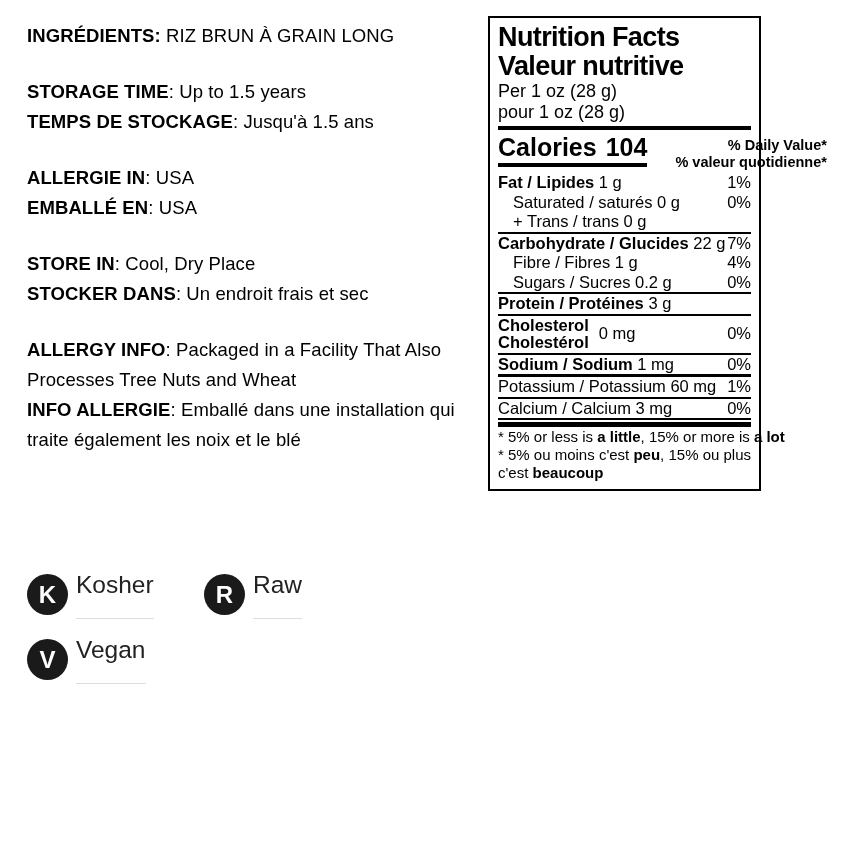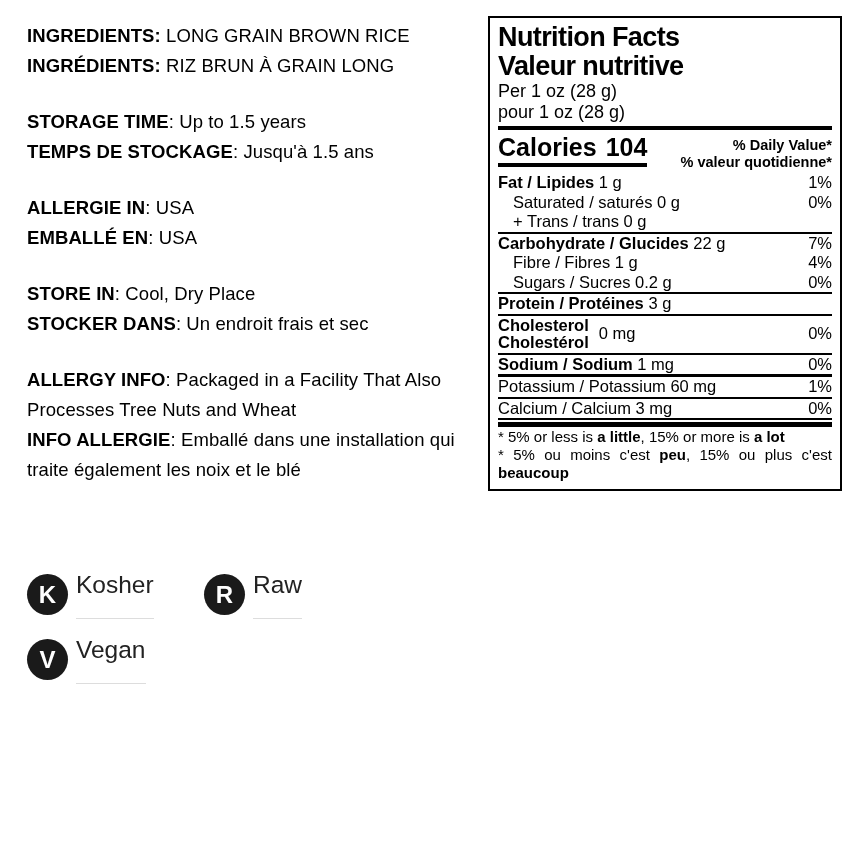--- a/index.html
+++ b/index.html
@@ -25,21 +25,21 @@
     letter-spacing: 0.1px;
   }
   .info-line b { font-weight: bold; }
   .gap { margin-top: 26px; }
 
   
   .nf {
     position: absolute;
     left: 488px;
     top: 16px;
-    width: 354px;
+    width: 273px;
     height: 475px;
     border: 2px solid #000;
     padding: 5px 8px 0 8px;
     background: #fff;
   }
   .nf-title {
     font-size: 27px;
     font-weight: bold;
     line-height: 29px;
     letter-spacing: -0.6px;
@@ -54,20 +54,21 @@
   .rule-3     { height: 3px; background: #000; }
   .rule-thick { height: 4px; background: #000; margin-top: 3px; }
   .rule-xthick{ height: 5px; background: #000; margin-top: 2px; }
 
   .cal-row {
     display: flex;
     justify-content: space-between;
     align-items: flex-start;
     margin-top: 3px;
     margin-bottom: 3px;
+    gap: 28px;
   }
   .cal-left {
     font-size: 25px;
     font-weight: bold;
     line-height: 28px;
     border-bottom: 4px solid #000;
     padding-bottom: 2px;
     white-space: nowrap;
   }
   .cal-left .cal-val { margin-left: 9px; }
@@ -135,21 +136,20 @@
     line-height: 30px;
     color: #222222;
     border-bottom: 1px solid #dddddd;
     padding-bottom: 18px;
   }
 </style>
 </head>
 <body>
 
 <div class="info">
-  <div class="info-line"><b>INGREDIENTS:</b><span> LONG GRAIN BROWN RICE</span></div>
   <div class="info-line"><b>INGRÉDIENTS:</b><span> RIZ BRUN À GRAIN LONG</span></div>
 
   <div class="info-line gap"><b>STORAGE TIME</b><span>: Up to 1.5 years</span></div>
   <div class="info-line"><b>TEMPS DE STOCKAGE</b><span>: Jusqu'à 1.5 ans</span></div>
 
   <div class="info-line gap"><b>ALLERGIE IN</b><span>: USA</span></div>
   <div class="info-line"><b>EMBALLÉ EN</b><span>: USA</span></div>
 
   <div class="info-line gap"><b>STORE IN</b><span>: Cool, Dry Place</span></div>
   <div class="info-line"><b>STOCKER DANS</b><span>: Un endroit frais et sec</span></div>

